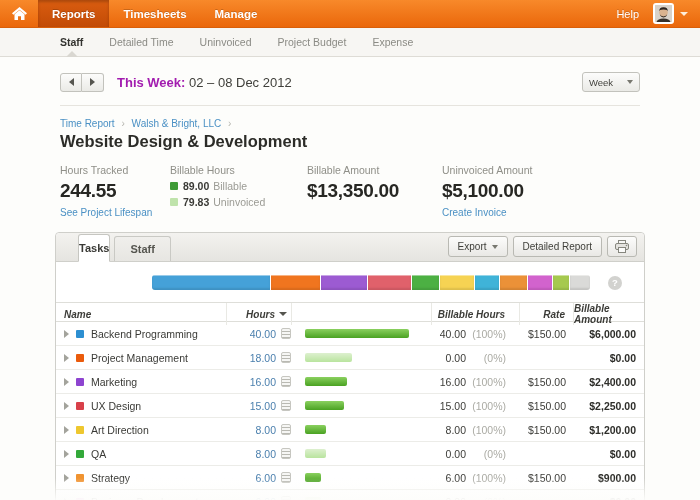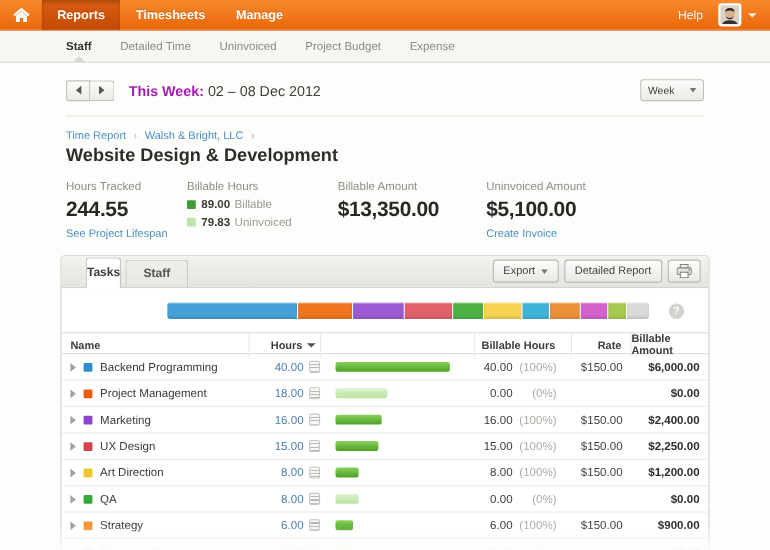--- a/index.html
+++ b/index.html
@@ -148,21 +148,21 @@
     background:#d2d2cf; color:#fff; font-size:9.5px; font-weight:bold;
     text-align:center; line-height:14px; cursor:pointer;
   }
   
   .thead {
     display:grid; grid-template-columns:170px 66px 140px 88px 54px 70px;
     height:20px; align-items:center; margin-top:3px;
     border-top:1px solid #deded9; border-bottom:1px solid #deded9;
     font-size:10px; font-weight:bold; color:#3c3c38;
   }
-  .th { height:100%; display:flex; align-items:center; }
+  .th { height:100%; display:flex; align-items:center;font-style:italic; }
   .th-name { padding-left:8px; }
   .th-hours { justify-content:flex-end; padding-right:4px; border-left:1px solid #e9e9e4; border-right:1px solid #e9e9e4; cursor:pointer; }
   .sort-caret { border-left:4px solid transparent; border-right:4px solid transparent; border-top:4px solid #55554f; margin-left:4px; }
   .th-bar { border-right:1px solid #e9e9e4; }
   .th-bh { justify-content:flex-end; padding-right:14px; border-right:1px solid #e9e9e4; }
   .th-rate { justify-content:flex-end; padding-right:8px; border-right:1px solid #e9e9e4; }
   .th-amount { justify-content:flex-end; padding-right:8px; }
   .trow {
     display:grid; grid-template-columns:170px 50px 16px 140px 88px 54px 70px;
     height:24px; align-items:center; border-bottom:1px solid #ecece8; font-size:10.5px;

